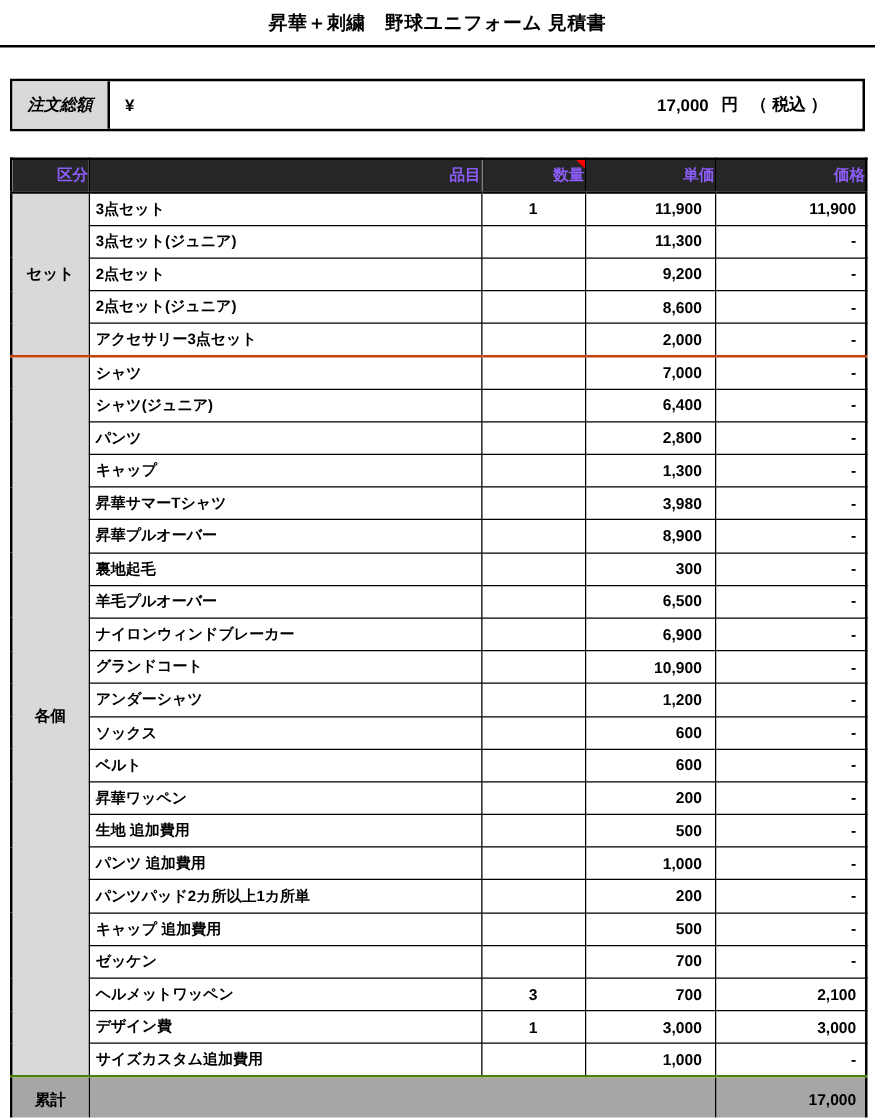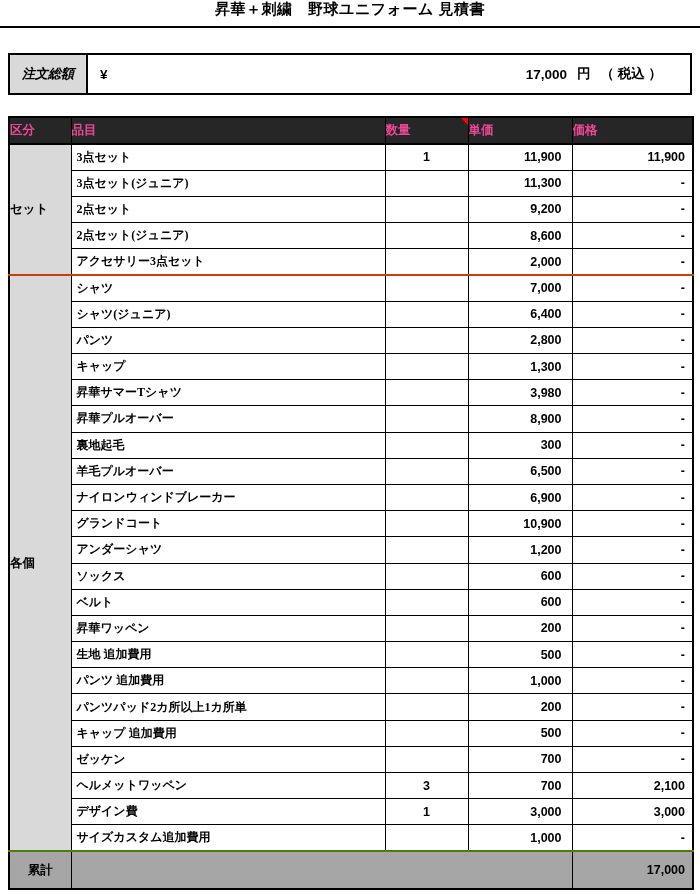--- a/index.html
+++ b/index.html
@@ -6,20 +6,21 @@
   html, body {
     width: 700px;
     background: #ffffff;
     font-family: "Liberation Sans", "DejaVu Sans", sans-serif;
     color: #000;
   }
   .page { width: 700px; height: 894px; position: relative; overflow: hidden; }
 
   
   .title {
+    padding-top: 10px;
     text-align: center;
     font-size: 15px;
     font-weight: bold;
     letter-spacing: 0.5px;
     line-height: 18px;
   }
   .title-divider {
     margin-top: 8px;
     border: none;
     border-top: 2px solid #000;
@@ -70,34 +71,34 @@
     border: 2px solid #000;
   }
   .quote-table th, .quote-table td {
     border: 1px solid #000;
     font-weight: bold;
     overflow: hidden;
     white-space: nowrap;
   }
   .quote-table thead th {
     background: #262626;
-    color: #ec4899;
+    color: #8b5cf6;
     height: 27px;
     font-size: 12.5px;
-    text-align: left;
+    text-align: right;
     border-bottom: 2px solid #000;
     position: relative;
   }
   .quote-table tbody td { height: 26.2px; font-size: 12px; }
   .quote-table td.cell-category {
     background: #D9D9D9;
-    text-align: left;
+    text-align: center;
     font-size: 12.5px;
   }
-  .quote-table td.cell-item  { text-align: left;  padding-left: 5px; font-family: Liberation Serif, serif; }
+  .quote-table td.cell-item  { text-align: left;  padding-left: 5px; }
   .quote-table td.cell-qty   { text-align: center; font-size: 12.5px; }
   .quote-table td.cell-unit  { text-align: right; padding-right: 10px; font-size: 12.5px; }
   .quote-table td.cell-price { text-align: right; padding-right: 7px;  font-size: 12.5px; }
   .quote-table tr.group-sep td { border-top: 2px solid #c2410c; }
 
   .quote-table tr.footer-row td {
     background: #A6A6A6;
     border-top: 2px solid #4d7c0f;
     height: 38px;
     font-size: 12.5px;

